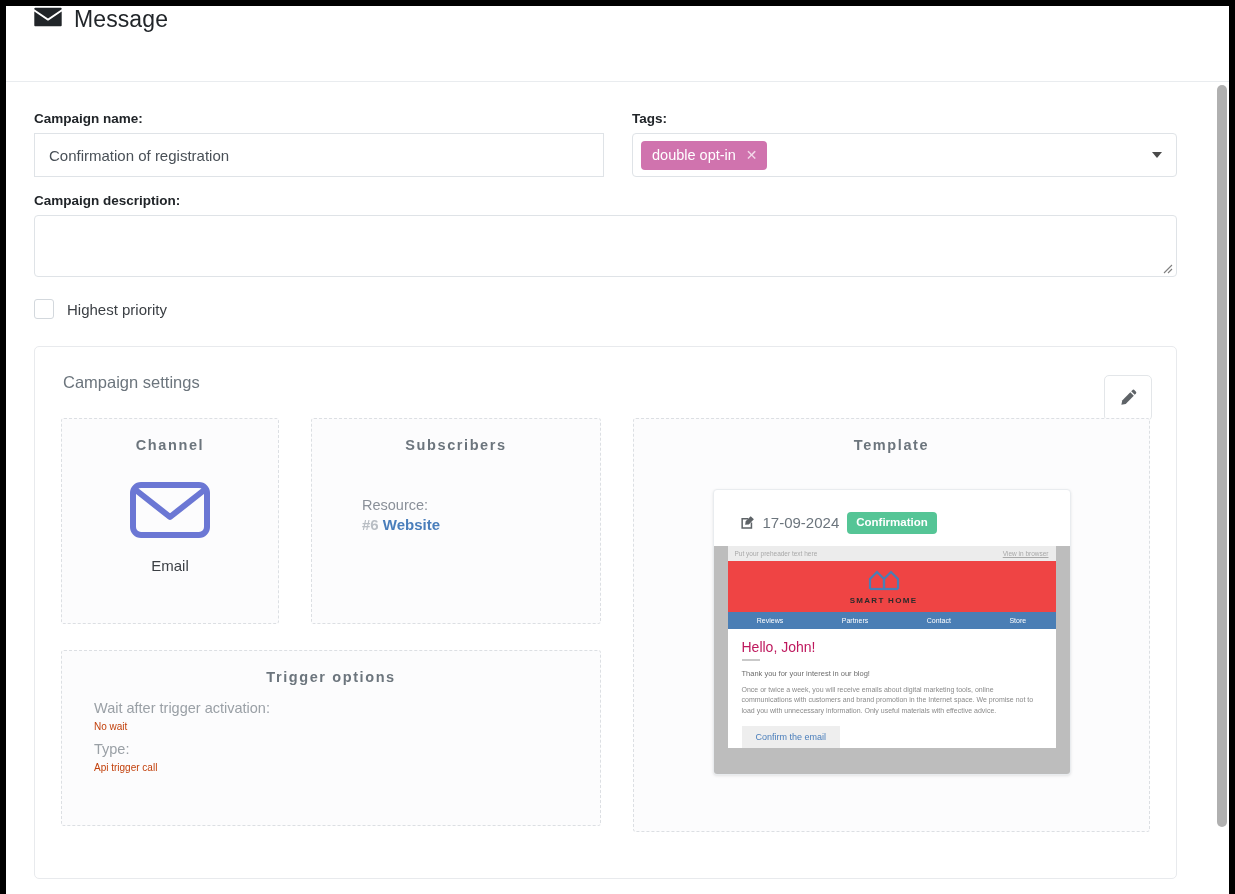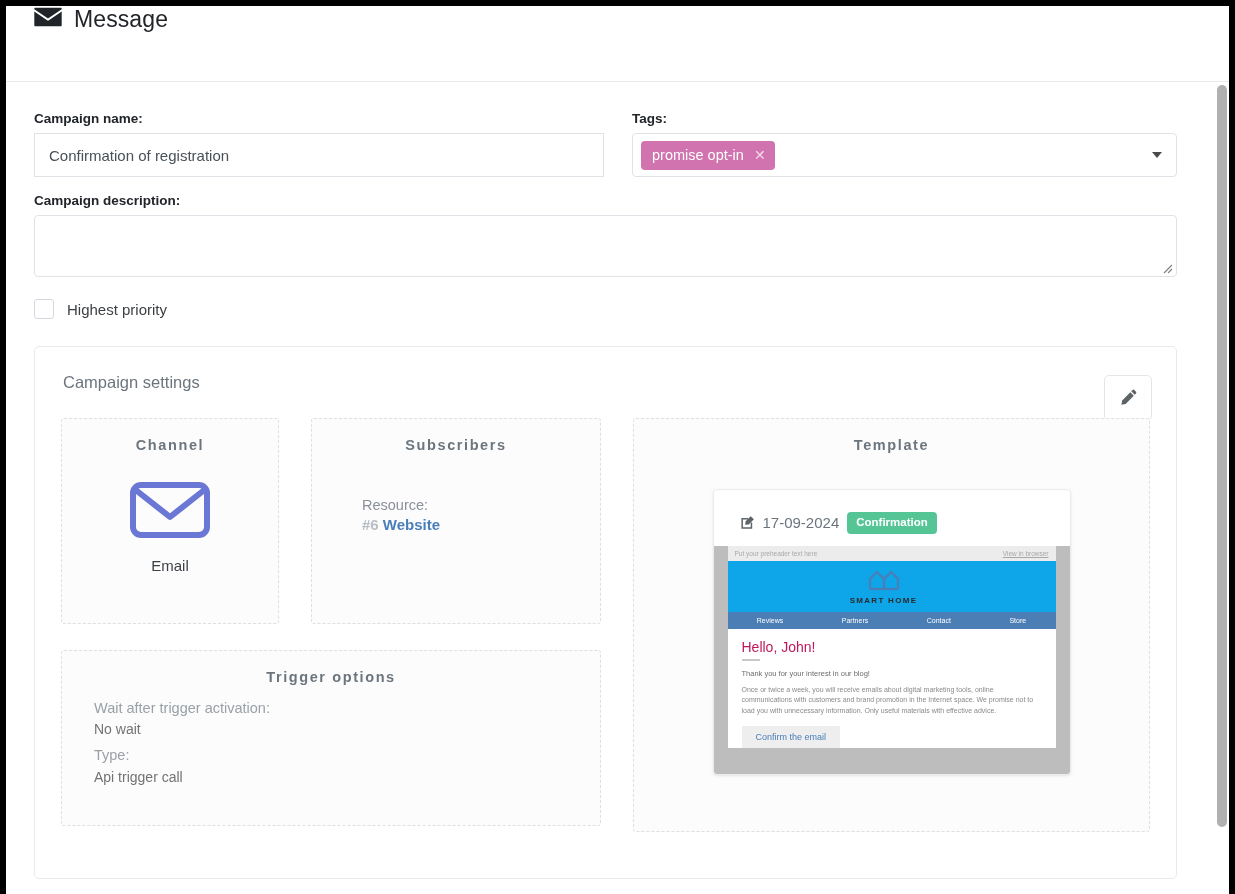--- a/index.html
+++ b/index.html
@@ -258,22 +258,22 @@
     height: 176px;
     width: 100%;
   }
   .trigger-body { padding: 12px 0 0 32px; }
   .trig-muted {
     font-size: 14.5px;
     color: #9aa0a6;
     line-height: 1.55;
   }
   .trig-value {
-    font-size: 14px;
-    color: #737373;
+    font-size: 10px;
+    color: #c2410c;
     line-height: 1.55;
     margin-bottom: 3px;
   }
 
   
   #template-card {
     height: 414px;
     overflow: hidden;
     position: relative;
   }
@@ -329,21 +329,21 @@
     background: #ececec;
     display: flex;
     justify-content: space-between;
     align-items: center;
     padding: 4px 7px;
     font-size: 6.5px;
     color: #a8a8a8;
   }
   .ep-preheader .vib { text-decoration: underline; }
   .ep-logo-zone {
-    background: #0ea5e9;
+    background: #ef4444;
     text-align: center;
     padding: 8px 16px 7px 0;
   }
   .ep-logo-name {
     font-size: 8px;
     letter-spacing: 1.3px;
     color: #2b2b2b;
     margin-top: 1px;
     font-weight: bold;
   }
@@ -392,21 +392,21 @@
 
       <div class="form-top">
         <div class="col-name">
           <label class="field-label">Campaign name:</label>
           <input class="text-input" type="text" value="Confirmation of registration" style="">
         </div>
         <div class="col-tags">
           <label class="field-label">Tags:</label>
           <div class="tags-box">
             <span class="tag-chip">
-              <span>promise opt-in</span>
+              <span>double opt-in</span>
               <span class="tag-remove">✕</span>
             </span>
             <span class="tags-caret"></span>
           </div>
         </div>
       </div>
 
       <div class="desc-wrap">
         <label class="field-label">Campaign description:</label>
         <div class="desc-area">

